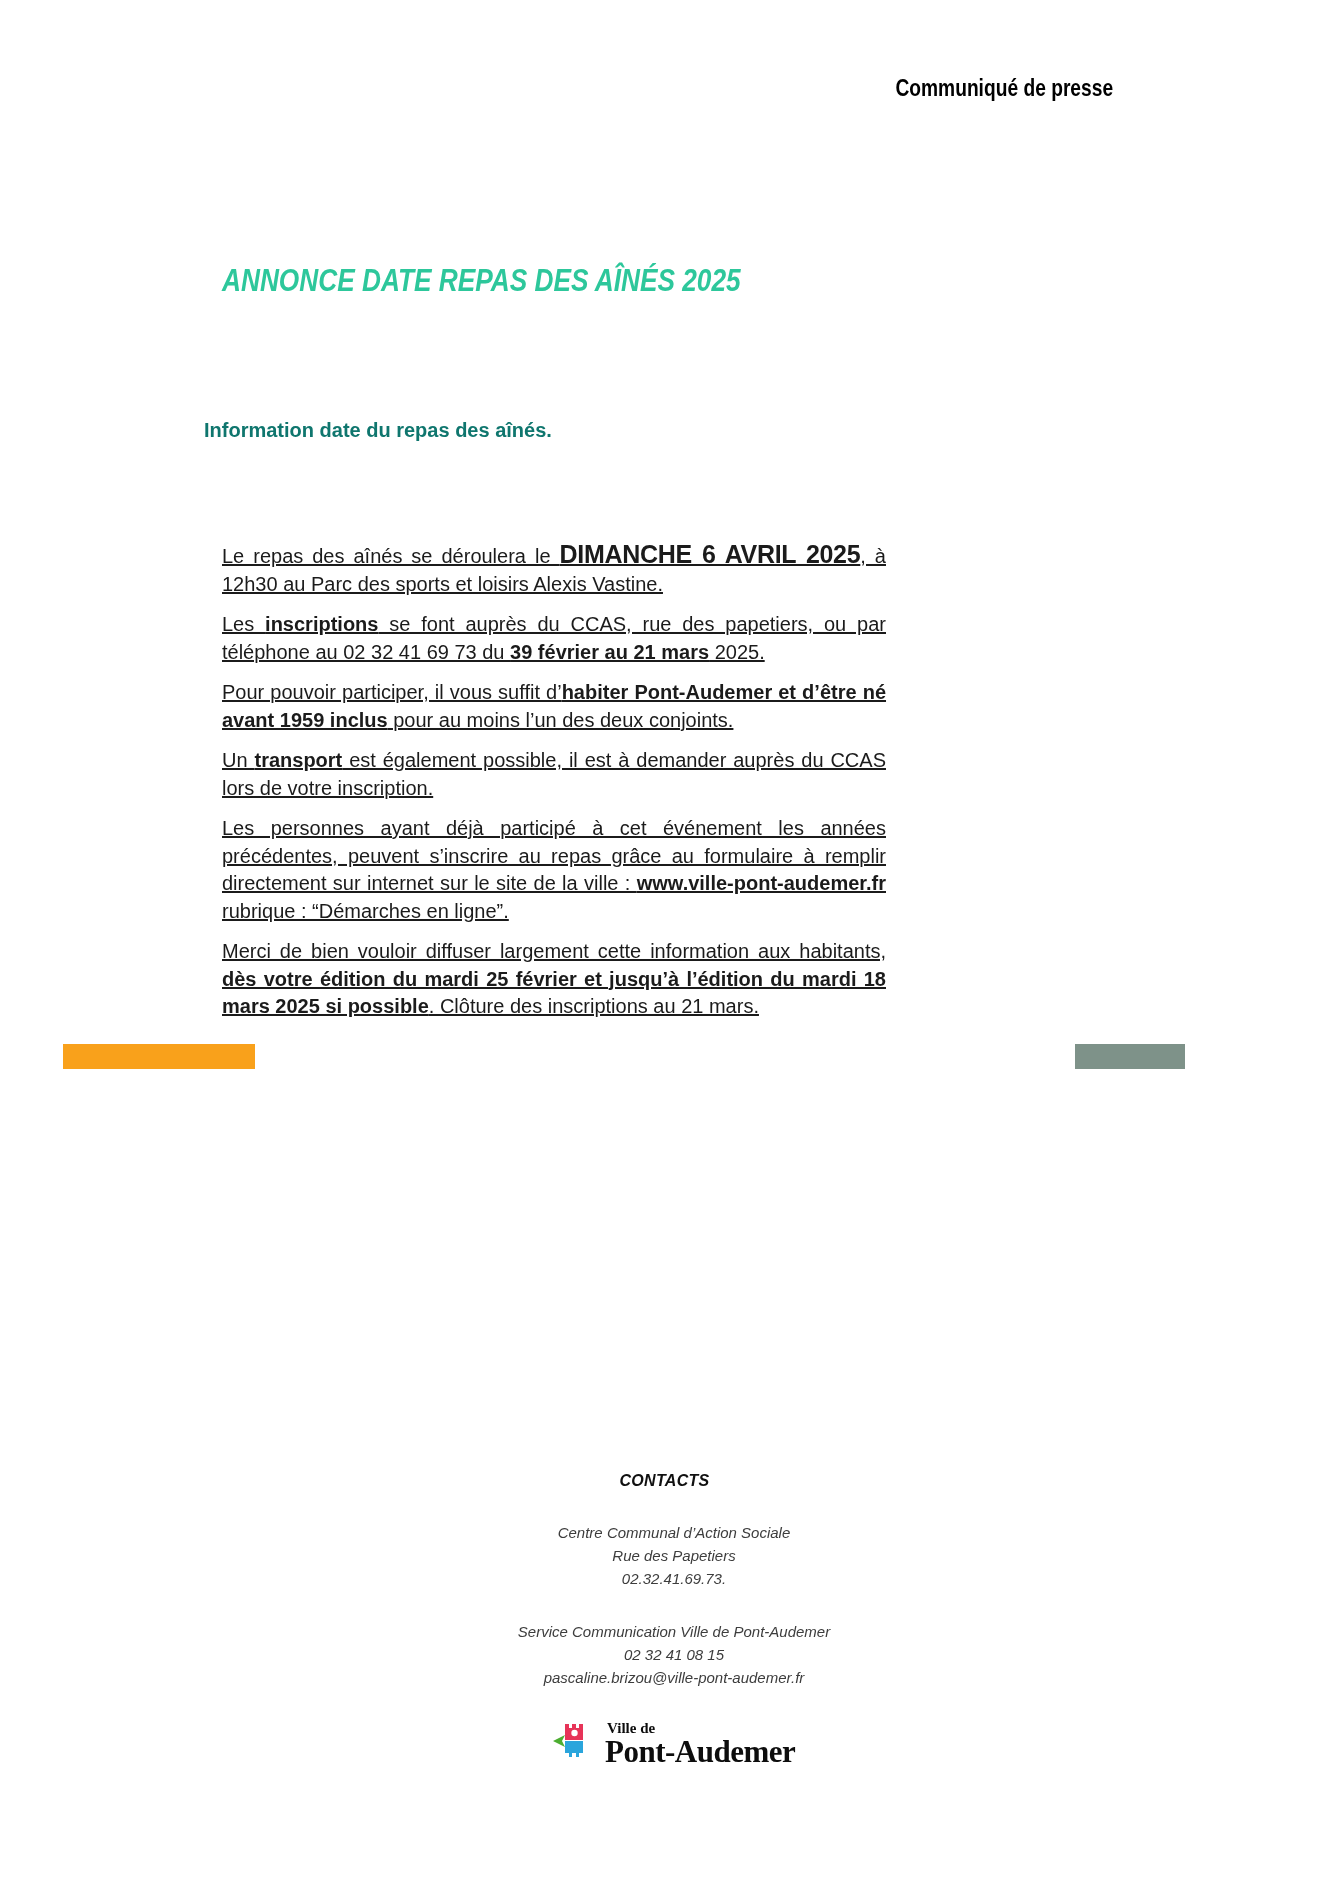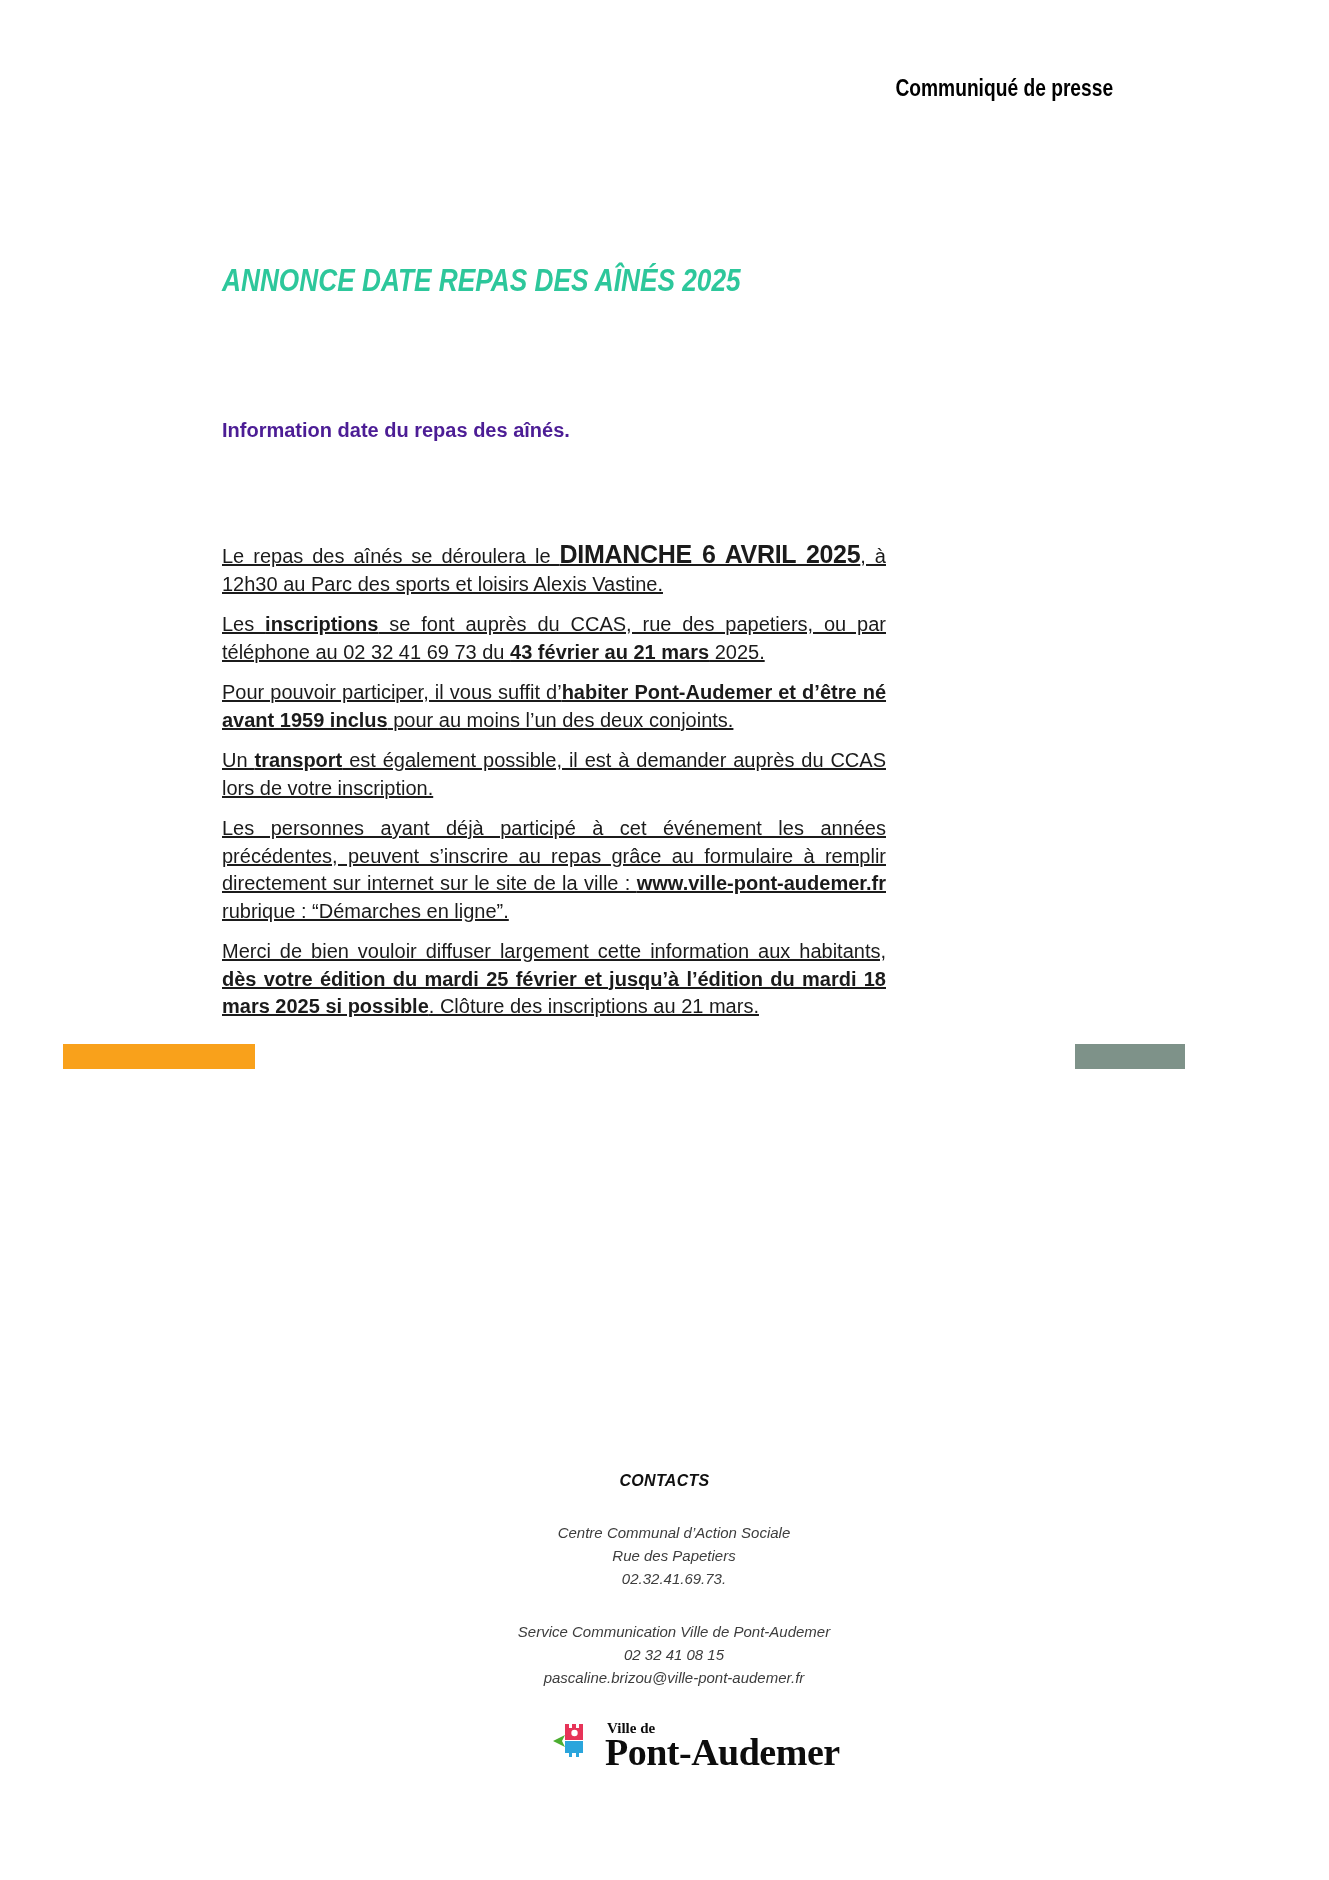--- a/index.html
+++ b/index.html
@@ -21,22 +21,22 @@
 
   .title {
     position:absolute; left:222px; top:262px; margin:0;
     font-size:32px; font-weight:bold; font-style:italic;
     color:var(--accent_green,#2dc79b);
     transform:scaleX(0.82); transform-origin:left center;
     white-space:nowrap; letter-spacing:0;
   }
 
   .subtitle {
-    position:absolute; left:222px; top:419px; margin:0;
-    font-size:20px; font-weight:bold; color:#4c1d95;
+    position:absolute; left:204px; top:419px; margin:0;
+    font-size:20px; font-weight:bold; color:#0f766e;
   }
 
   .body-text {
     position:absolute; left:222px; top:541px; width:664px;
     font-size:20px; line-height:27.5px;
     text-align:justify; color:#1b1b1b;text-decoration:underline;
   }
   .body-text p { margin:0 0 13px 0; }
   .body-text .b { font-weight:bold; }
   .body-text .big { font-size:25px; line-height:27.5px; letter-spacing:-0.3px; }
@@ -55,36 +55,36 @@
   }
   .contact-line { line-height:23px;padding-left:19px; }
   .contacts-block-2 { margin-top:30px; }
 
   .logo {
     position:absolute; left:553px; top:1721px;
     display:flex; align-items:flex-start; gap:18px;
   }
   .logo-text { font-family:"Liberation Serif", serif; color:#0d0d0d; }
   .logo-small { font-size:15px; font-weight:bold; line-height:15px; margin-left:2px; }
-  .logo-big   { font-size:38px; font-weight:bold; line-height:30px; letter-spacing:-0.5px; margin-top:1px; }
+  .logo-big   { font-size:31px; font-weight:bold; line-height:30px; letter-spacing:-0.5px; margin-top:1px; }
 </style>
 </head>
 <body>
 
 <div class="page">
 
   <div class="header-label">Communiqué de presse</div>
 
   <h1 class="title">ANNONCE DATE REPAS DES AÎNÉS 2025</h1>
 
   <h2 class="subtitle">Information date du repas des aînés.</h2>
 
   <div class="body-text" id="body">
       <p><span>Le repas des aînés se déroulera le </span><span class="b big">DIMANCHE 6 AVRIL 2025</span><span>, à 12h30 au Parc des sports et loisirs Alexis Vastine.</span></p>
-      <p><span>Les </span><span class="b">inscriptions</span><span> se font auprès du CCAS, rue des papetiers, ou par téléphone au 02 32 41 69 73 du </span><span class="b">43 février au 21 mars</span><span> 2025.</span></p>
+      <p><span>Les </span><span class="b">inscriptions</span><span> se font auprès du CCAS, rue des papetiers, ou par téléphone au 02 32 41 69 73 du </span><span class="b">39 février au 21 mars</span><span> 2025.</span></p>
       <p><span>Pour pouvoir participer, il vous suffit d’</span><span class="b">habiter Pont-Audemer et d’être né avant 1959 inclus</span><span> pour au moins l’un des deux conjoints.</span></p>
       <p><span>Un </span><span class="b">transport</span><span> est également possible, il est à demander auprès du CCAS lors de votre inscription.</span></p>
       <p><span>Les personnes ayant déjà participé à cet événement les années précédentes, peuvent s’inscrire au repas grâce au formulaire à remplir directement sur internet sur le site de la ville : </span><span class="b">www.ville-pont-audemer.fr</span><span> rubrique : “Démarches en ligne”.</span></p>
       <p><span>Merci de bien vouloir diffuser largement cette information aux habitants, </span><span class="b">dès votre édition du mardi 25 février et jusqu’à l’édition du mardi 18 mars 2025 si possible</span><span>. Clôture des inscriptions au 21 mars.</span></p>
     </div>
 
   <div class="bar bar-left"></div>
   <div class="bar bar-right"></div>
 
   <div class="contacts">

